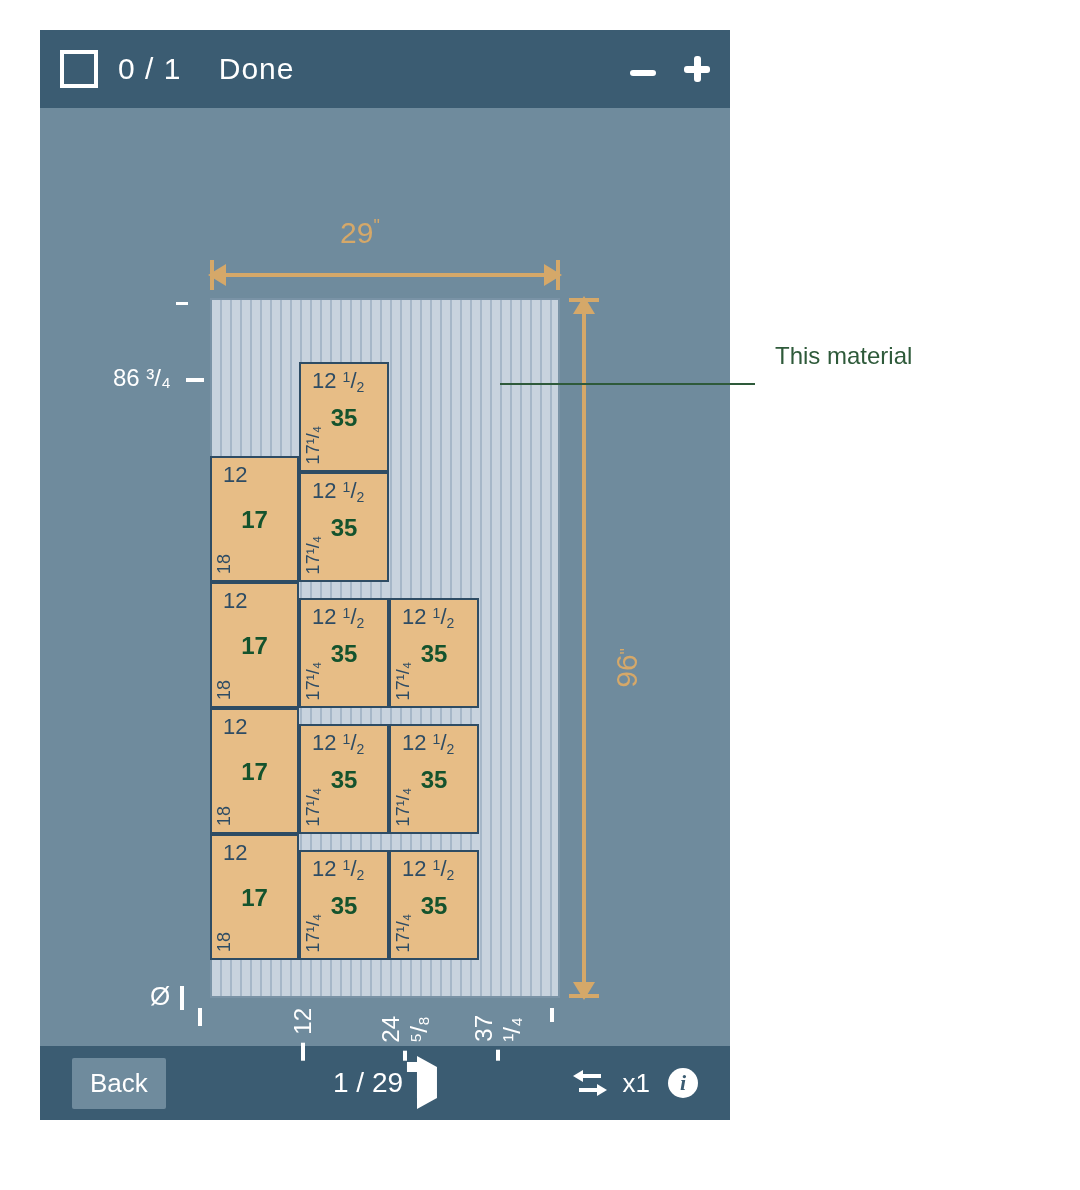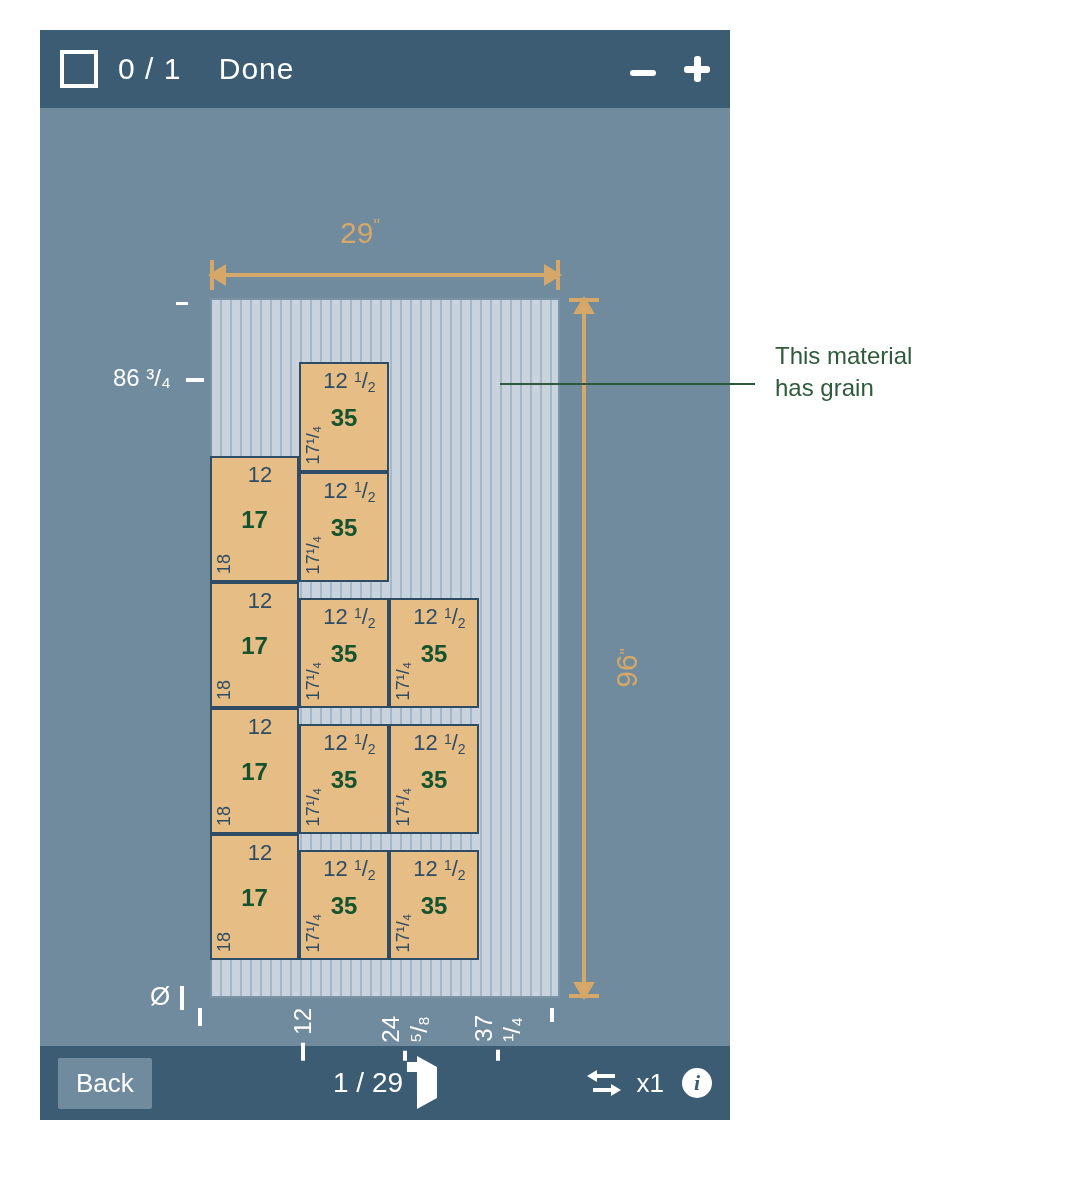--- a/index.html
+++ b/index.html
@@ -38,21 +38,21 @@
     display: flex; gap: 28px;
     font-size: 40px; font-weight: 700;
   }
   .icon-btn { cursor: pointer; }
   
   .bottombar {
     height: 74px;
     background: #3b5c72;
     display: flex; align-items: center;
     color: #fff;
-    padding: 0 18px;
+    padding: 0 32px;
   }
   .back-btn {
     background: #6f8b9d;
     padding: 10px 18px;
     font-size: 26px;
     border-radius: 2px;
   }
   .pager {
     position: absolute;
     left: 50%; transform: translateX(-50%);
@@ -164,21 +164,21 @@
 
   
   .piece{
     position:absolute;
     background:#e7bd86;
     border:2px solid #2e4c64;
     color:#2e4c64;
     overflow:hidden;
   }
   .piece .topnum{
-    position:absolute; top:4px; left:11px; right:0; text-align:center;
+    position:absolute; top:4px; left:11px; right:0; 
     font-size:22px;
   }
   .piece .topnum .sup{font-size:14px; vertical-align:6px;}
   .piece .topnum .sub{font-size:14px; vertical-align:-4px;}
   .piece .center{
     position:absolute; top:50%; left:50%; transform:translate(-50%,-45%);
     font-size:24px; font-weight:700; color:#14532d;
   }
   .piece .side{
     position:absolute; left:2px; bottom:6px;
@@ -400,14 +400,13 @@
           <span>i</span>
         </div>
     </div>
   </div>
 
 </div>
 
 <div class="anno-line"></div>
 <div class="anno-text">
   <div>This material</div>
-  <div>has grain</div>
 </div>
 
 </body></html>

